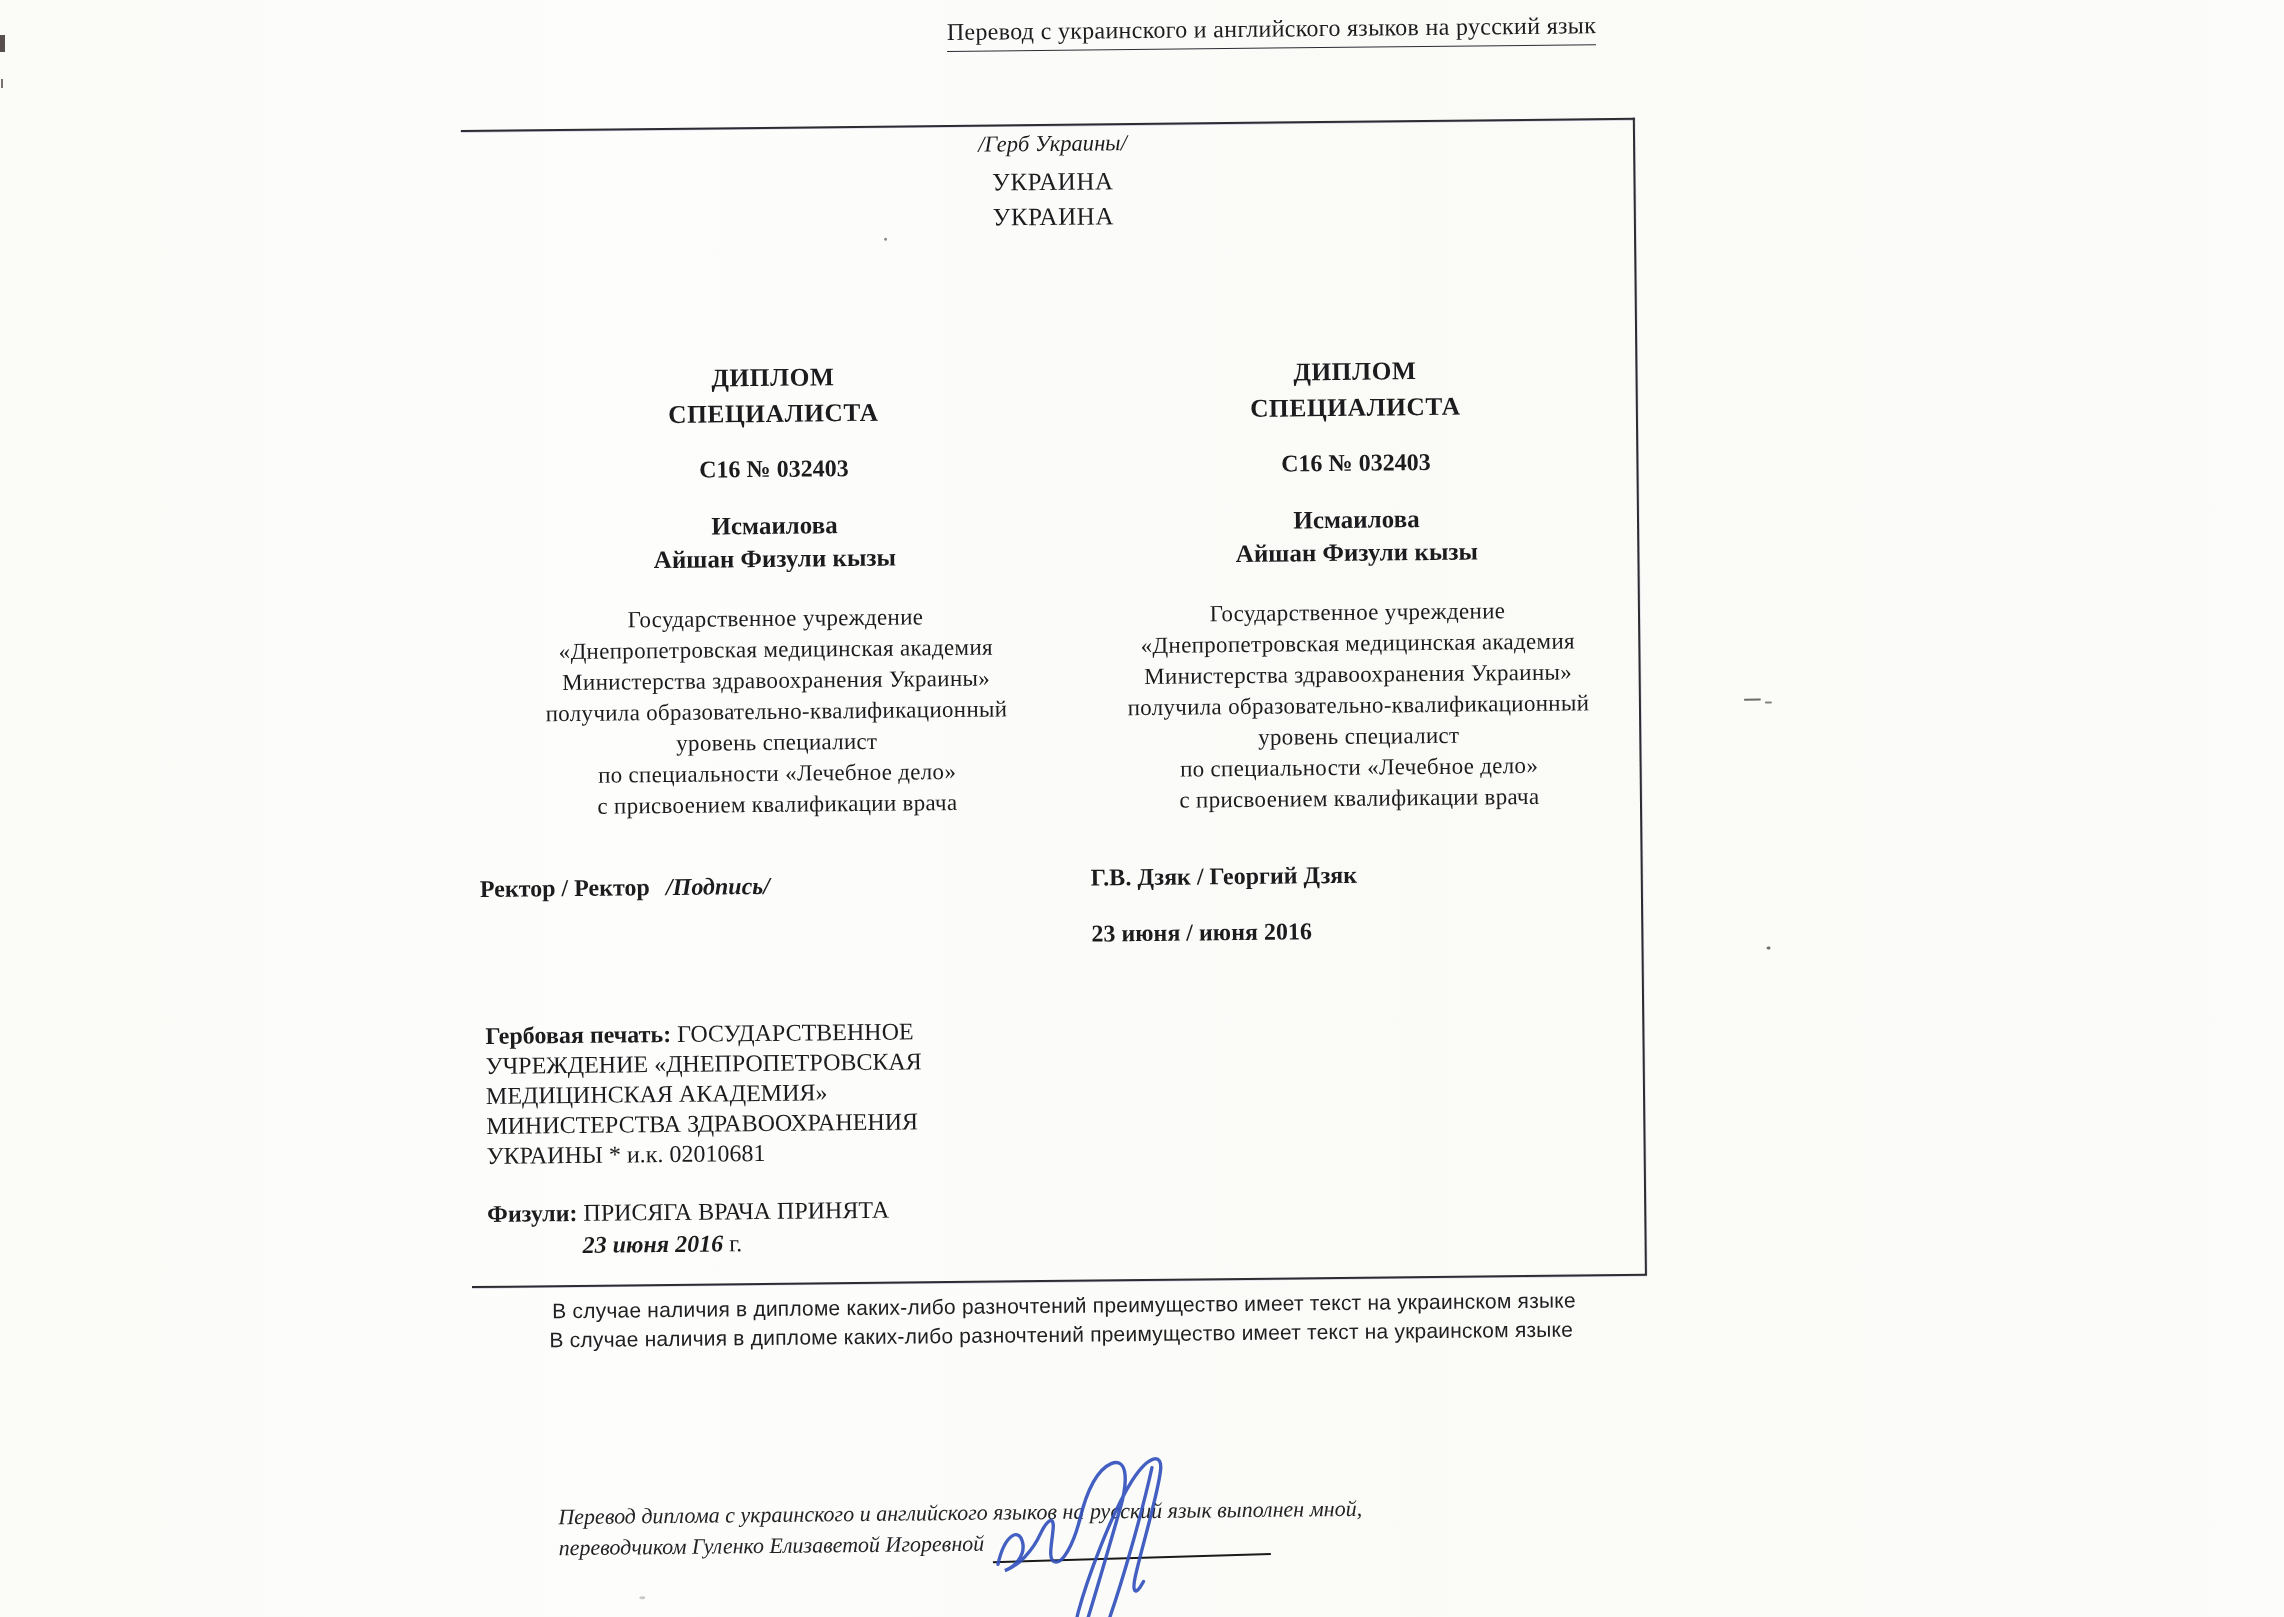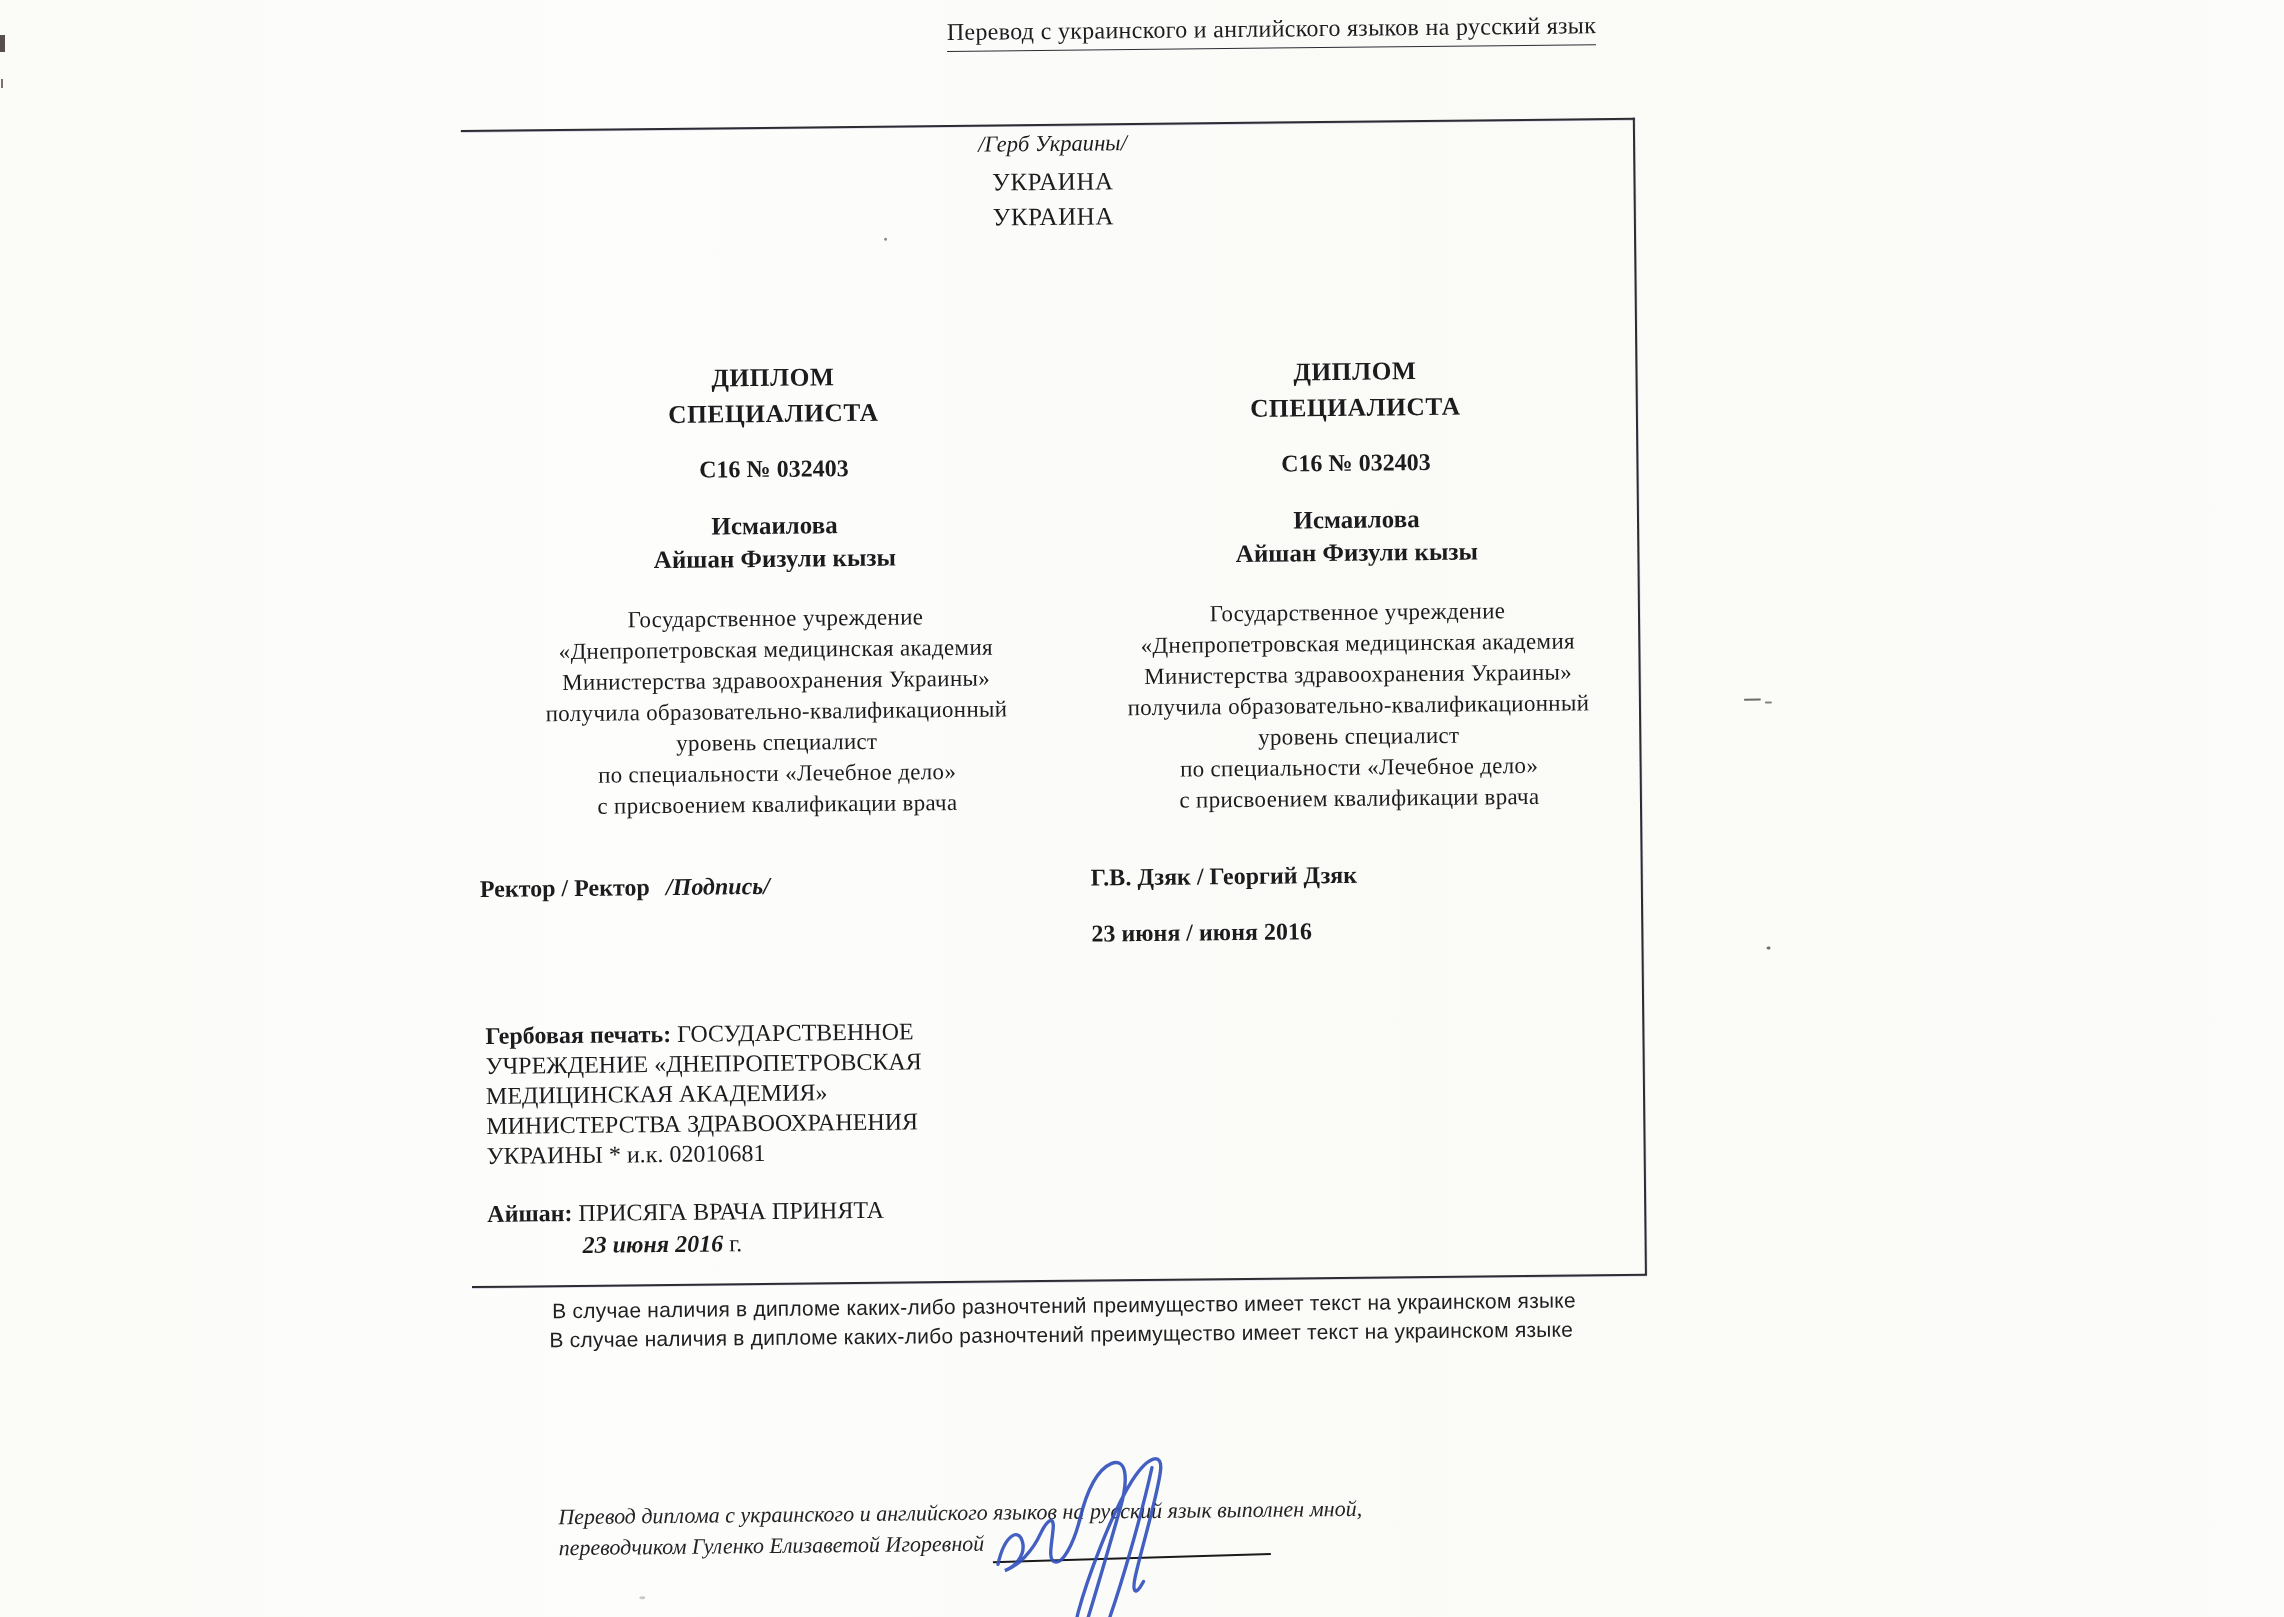--- a/index.html
+++ b/index.html
@@ -99,21 +99,21 @@
 
   <div class="seal">
     <div><span class="b">Гербовая печать:</span> <span>ГОСУДАРСТВЕННОЕ</span></div>
     <div>УЧРЕЖДЕНИЕ «ДНЕПРОПЕТРОВСКАЯ</div>
     <div>МЕДИЦИНСКАЯ АКАДЕМИЯ»</div>
     <div>МИНИСТЕРСТВА ЗДРАВООХРАНЕНИЯ</div>
     <div>УКРАИНЫ * и.к. 02010681</div>
   </div>
 
   <div class="abs stamp1">
-    <span class="b">Айшан:</span>
+    <span class="b">Физули:</span>
     <span>ПРИСЯГА ВРАЧА ПРИНЯТА</span>
   </div>
   <div class="abs stamp2">
     <span class="b i">23 июня 2016</span><span> г.</span>
   </div>
 
   <div class="abs disc disc1">В случае наличия в дипломе каких-либо разночтений преимущество имеет текст на украинском языке</div>
   <div class="abs disc disc2">В случае наличия в дипломе каких-либо разночтений преимущество имеет текст на украинском языке</div>
 
   <div class="abs transl transl1 i">Перевод диплома с украинского и английского языков на русский язык выполнен мной,</div>

